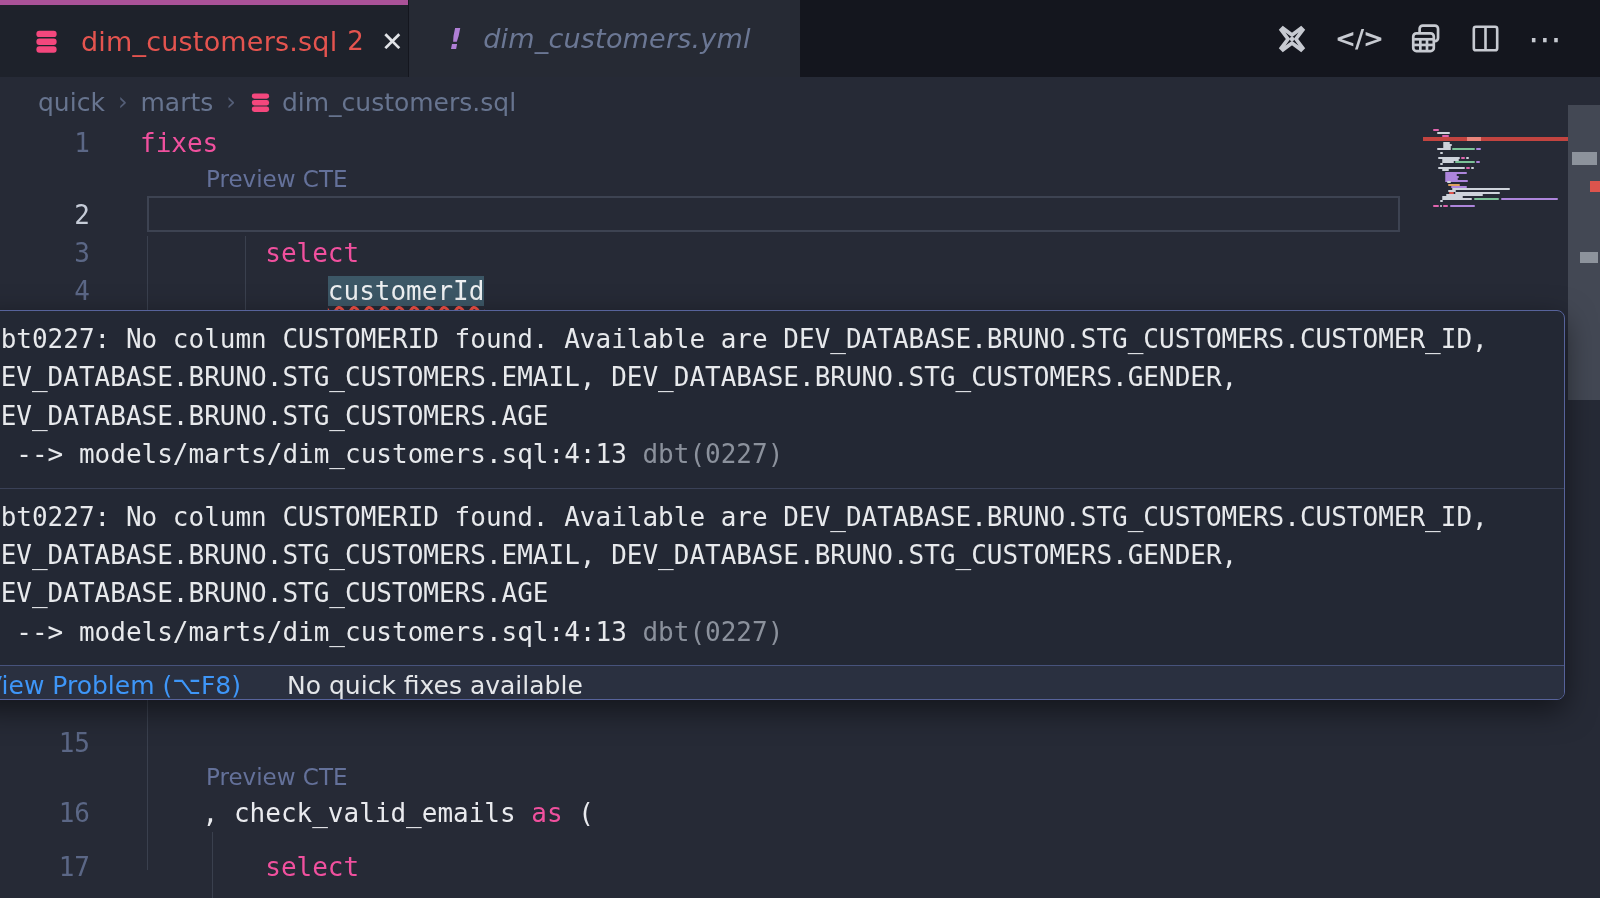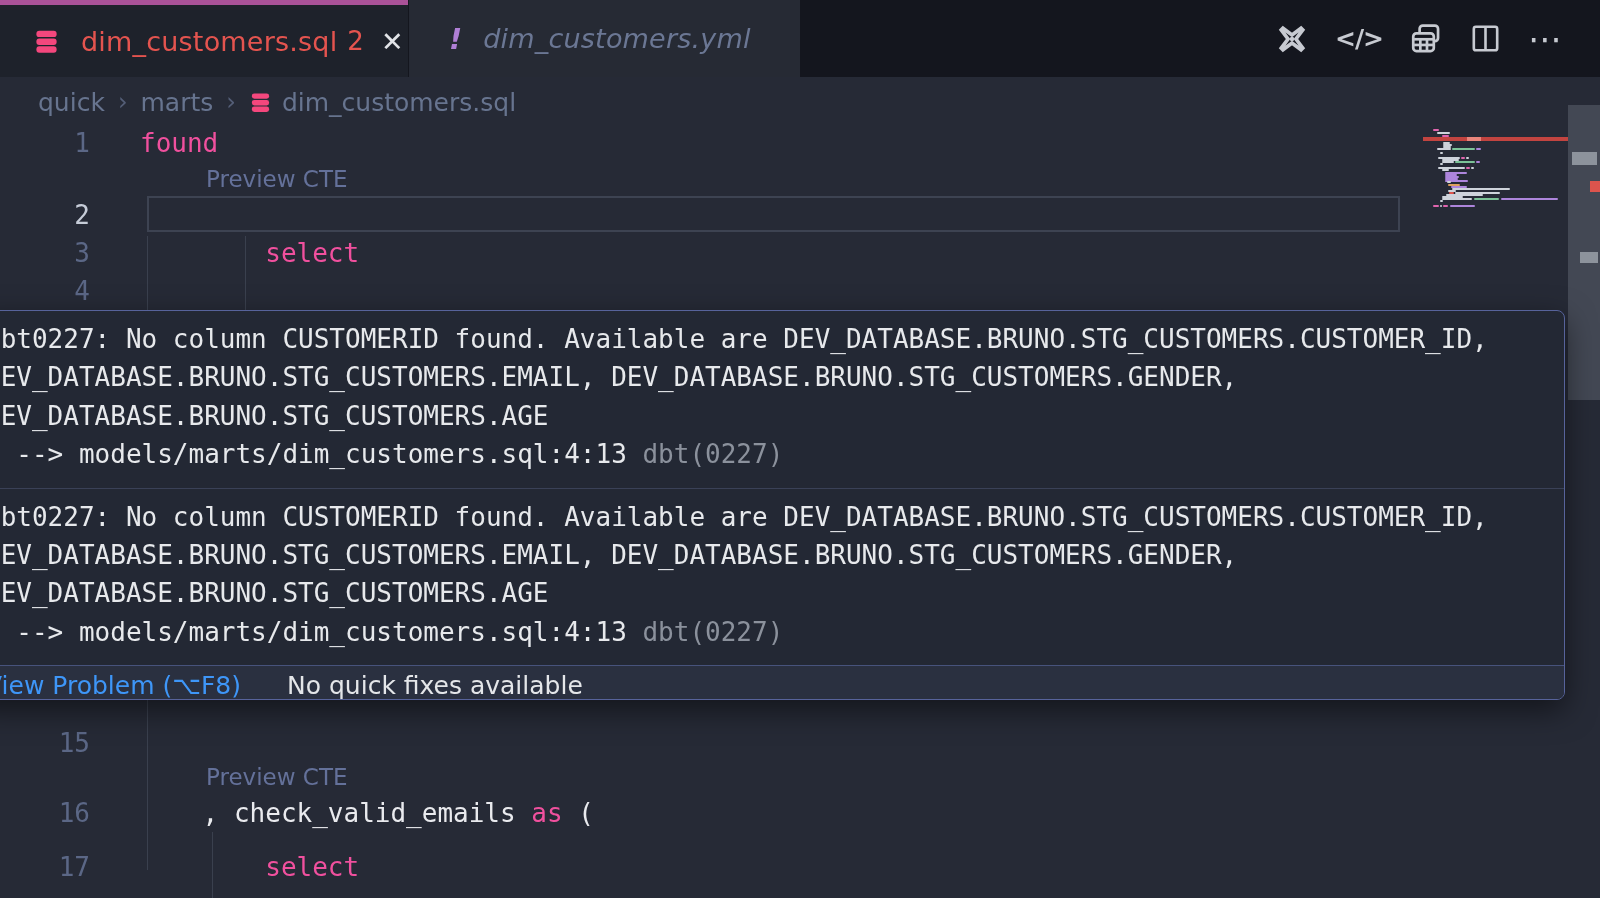--- a/index.html
+++ b/index.html
@@ -74,33 +74,34 @@
 <div class="screen">
 
   <div class="editor" id="editor">
 
     <div class="indent-guide" style="left:147px;top:236px;height:74px;"></div>
     <div class="indent-guide" style="left:245px;top:236px;height:74px;"></div>
     <div class="indent-guide" style="left:147px;top:700px;height:170px;"></div>
     <div class="indent-guide" style="left:212px;top:832px;height:66px;"></div>
   <div class="code-row" style="top: 124px;">
         <span class="num">1</span>
-        <span class="txt"><span class="tok-kw">found</span></span>
+        <span class="txt"><span class="tok-kw">fixes</span></span>
       </div>
       <div class="lens-row" style="top: 163px;">Preview CTE</div>
       <div class="code-row" style="top: 196px;">
         <div class="curline-box"></div>
         <span class="num active">2</span>
       </div>
       <div class="code-row" style="top: 234px;">
         <span class="num">3</span>
         <span class="txt"><span class="tok-id">        </span><span class="tok-kw">select</span></span>
       </div>
       <div class="code-row" style="top: 272px;">
         <span class="num">4</span>
+        <span class="txt"><span class="tok-id">            </span><span class="tok-err">customerId</span></span>
       </div>
       <div class="code-row" style="top: 724px;">
         <span class="num">15</span>
         <span class="txt"></span>
       </div>
       <div class="lens-row" style="top: 761px;">Preview CTE</div>
       <div class="code-row" style="top: 794px;">
         <span class="num">16</span>
         <span class="txt"><span class="tok-id">    , check_valid_emails </span><span class="tok-kw">as</span><span class="tok-id"> (</span></span>
       </div>

